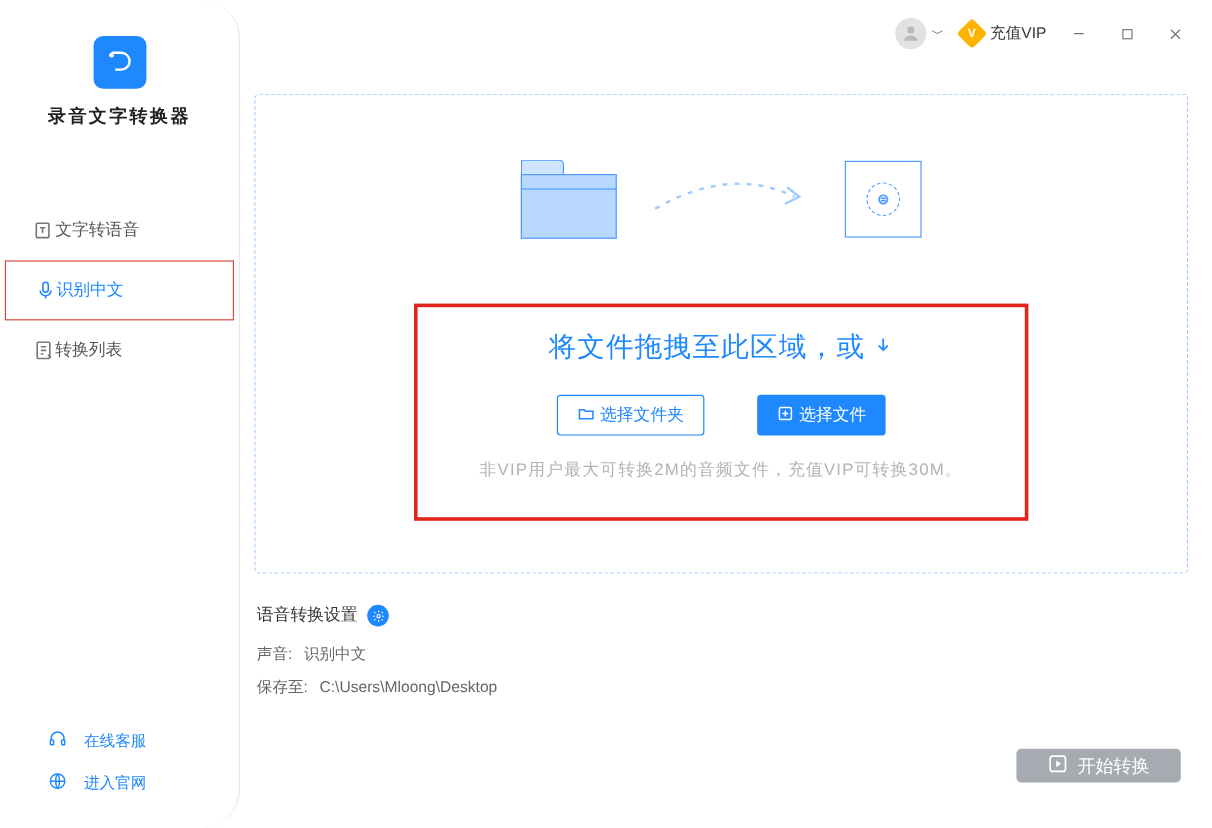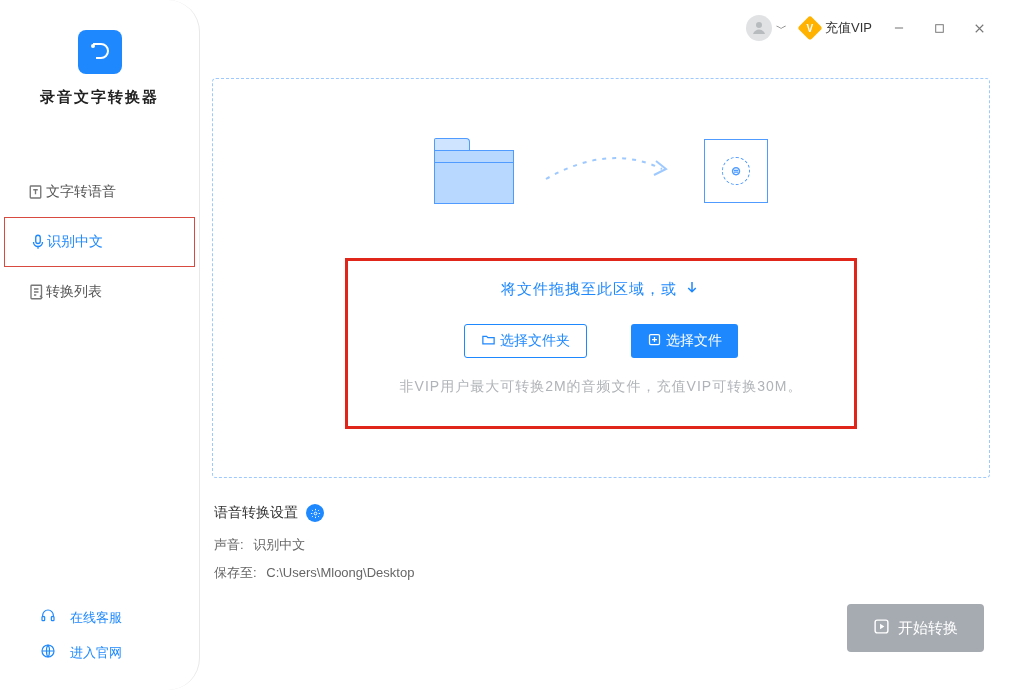--- a/index.html
+++ b/index.html
@@ -244,21 +244,21 @@
   padding: 18px 52px 30px;
   display: flex;
   flex-direction: column;
   align-items: center;
 }
 .drop-hint {
   display: flex;
   align-items: center;
   gap: 6px;
   color: #1e88ff;
-  font-size: 15px;
+  font-size: 23px;
   margin-bottom: 24px;
   letter-spacing: 1px;
 }
 .drop-hint svg { stroke: #1e88ff; }
 .btn-row { display: flex; gap: 44px; margin-bottom: 20px; }
 .btn {
   display: flex;
   align-items: center;
   gap: 4px;
   height: 34px;
@@ -304,21 +304,21 @@
 }
 .set-row .lbl { color: #666; margin-right: 6px; }
 
 .start-btn {
   position: absolute;
   right: 26px;
   bottom: 38px;
   background: #a6abb1;
   color: #fff;
   border-radius: 4px;
-  height: 48px;
+  height: 28px;
   padding: 0 26px;
   display: flex;
   align-items: center;
   gap: 8px;
   font-size: 15px;
   cursor: pointer;
 }
 .start-btn svg { stroke: #fff; }
 </style>
 </head>

